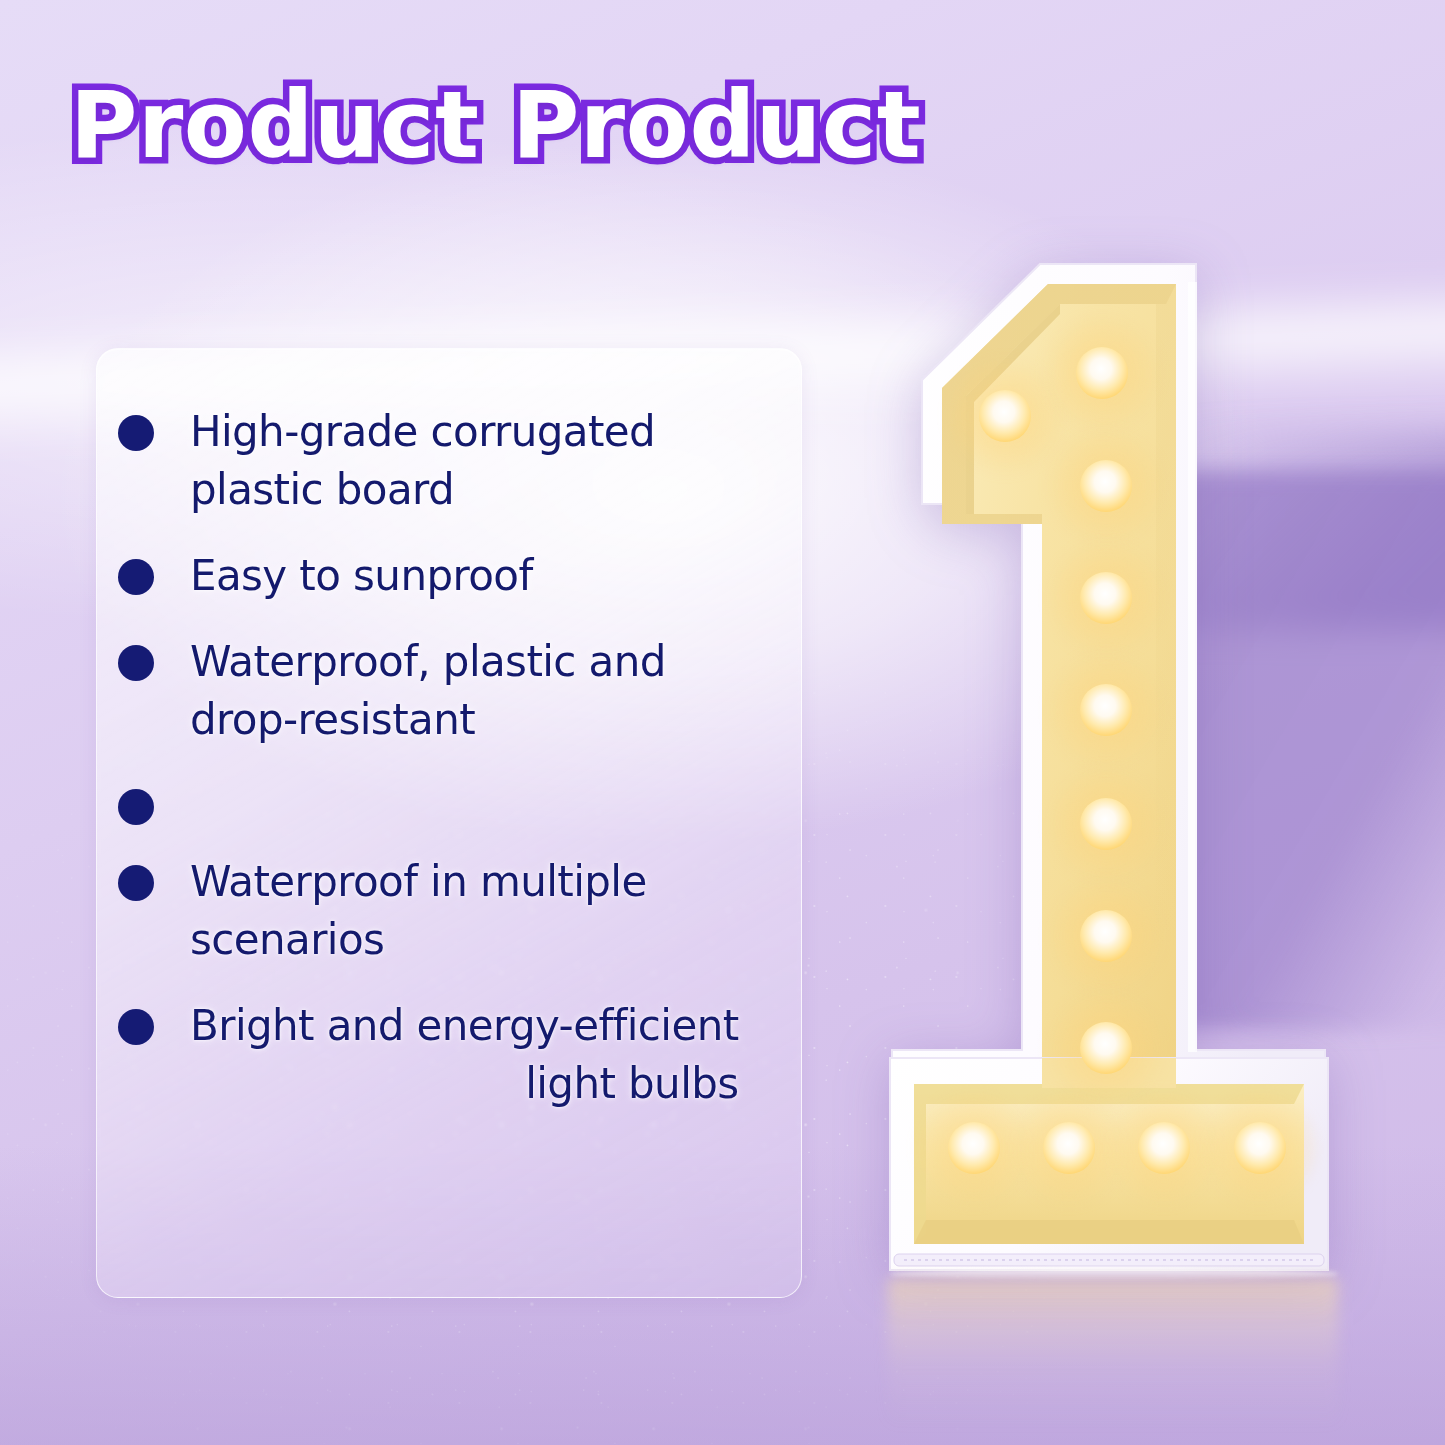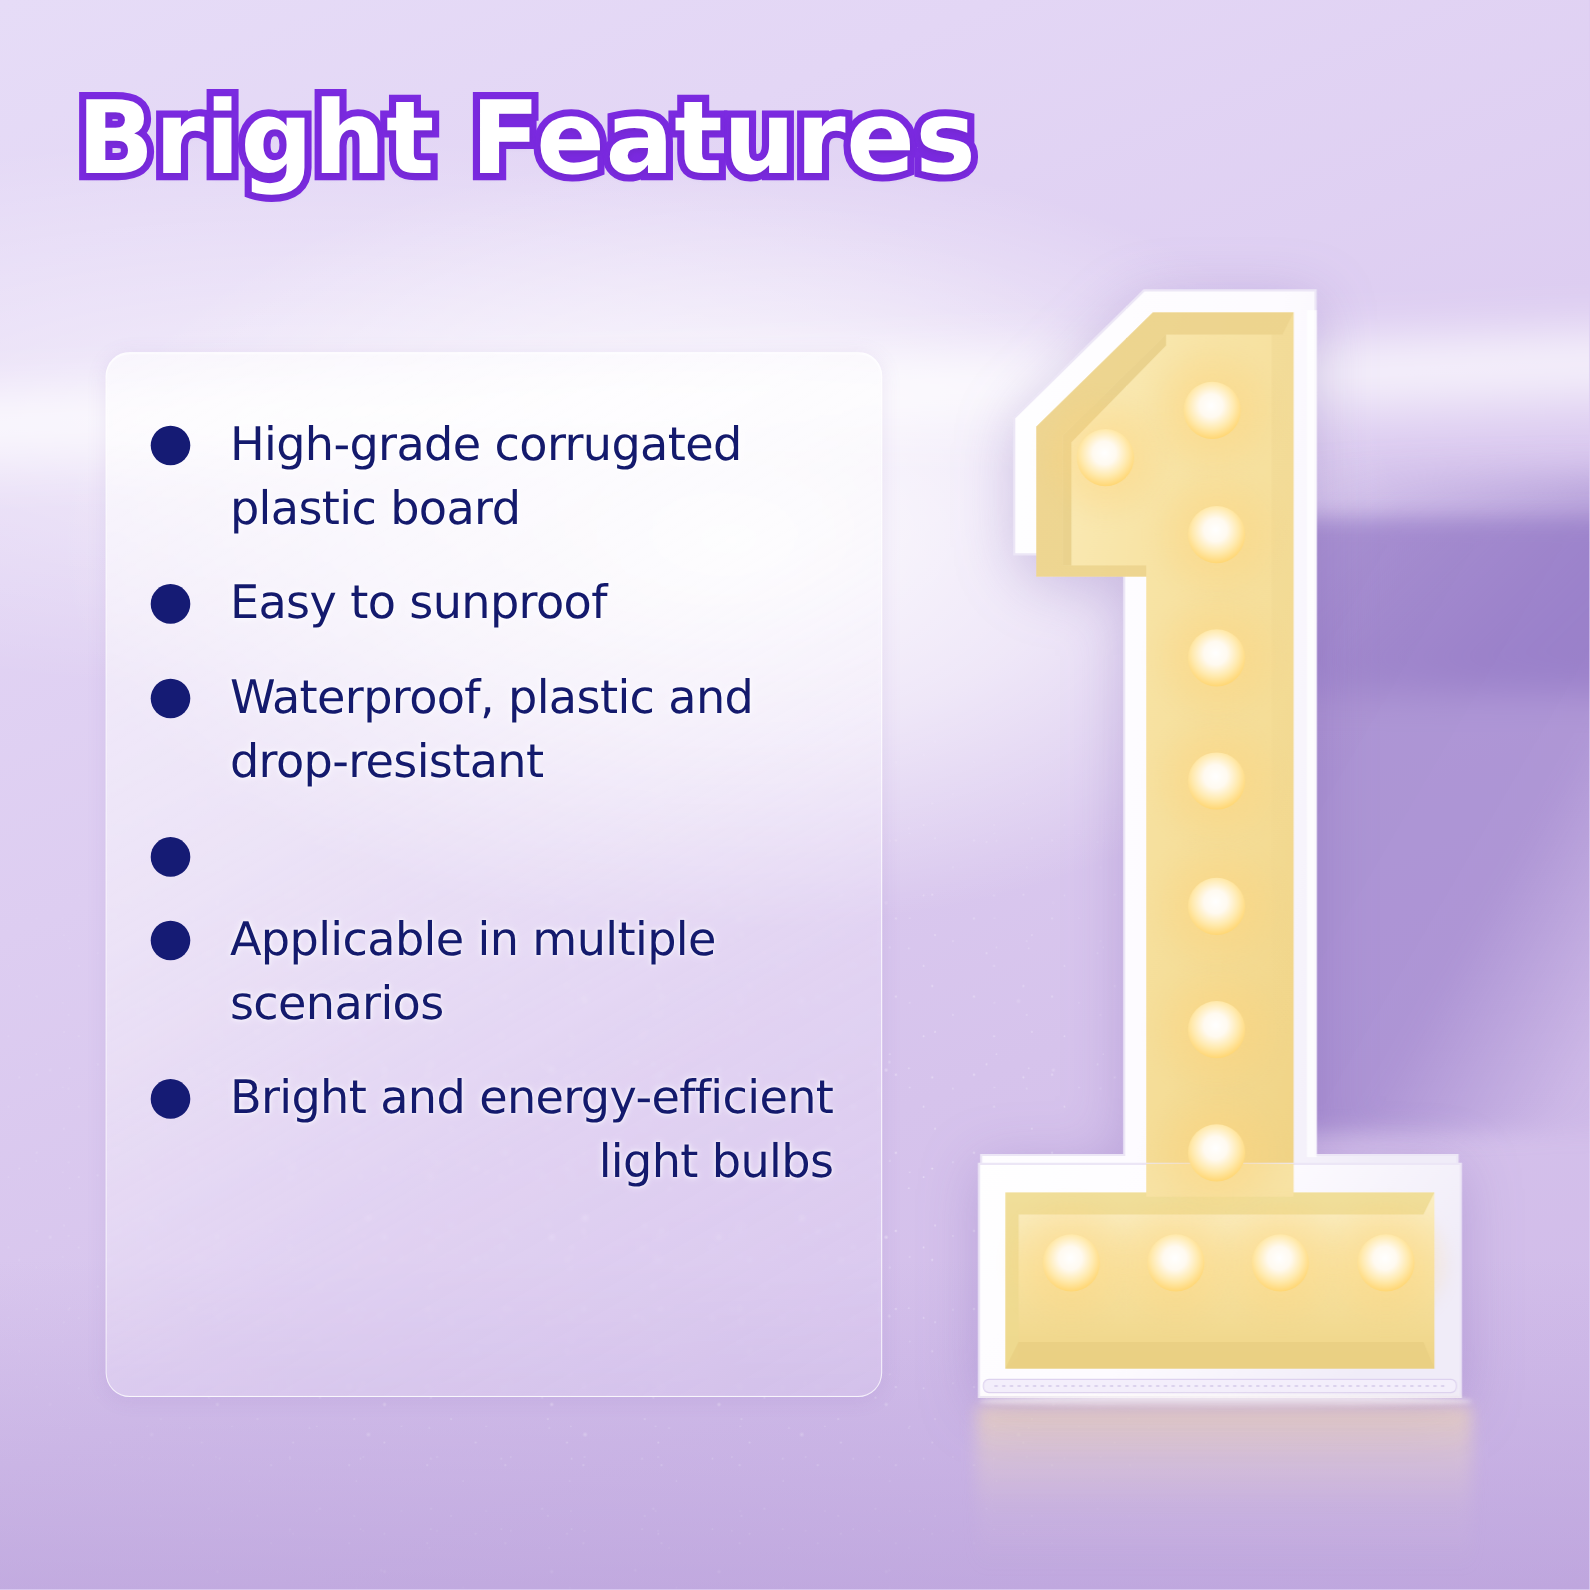--- a/index.html
+++ b/index.html
@@ -61,28 +61,28 @@
     margin:0;font-size:92px;line-height:104px;font-weight:700;letter-spacing:.5px;
     font-family:"DejaVu Sans","Liberation Sans",sans-serif;
     color:#ffffff;
     -webkit-text-stroke:13px #7b2ae0;
     paint-order:stroke fill;
     text-shadow:0 3px 6px rgba(90,40,160,.25);
   }
 
   
   #feature-card{
-    position:absolute;left:96px;top:320px;width:706px;height:950px;
+    position:absolute;left:96px;top:348px;width:706px;height:950px;
     border-radius:22px;
     background:linear-gradient(150deg, rgba(255,255,255,.62) 0%, rgba(255,255,255,.46) 38%, rgba(247,240,255,.30) 70%, rgba(236,226,250,.22) 100%);
     border:1px solid rgba(255,255,255,.72);
     box-shadow:0 2px 18px rgba(120,80,175,.10), inset 0 1px 0 rgba(255,255,255,.55);
     backdrop-filter:blur(2px);
     box-sizing:border-box;
-    padding:54px 34px 30px 38px;
+    padding:54px 34px 30px 19px;
   }
   #feature-list{list-style:none;margin:0;padding:0;}
   .feature-item{
     display:flex;align-items:flex-start;
     margin-bottom:28px;
   }
   .feature-item:last-child{margin-bottom:0;}
   .bullet-dot{
     flex:0 0 auto;width:36px;height:36px;border-radius:50%;
     background:#151b74;margin-top:12px;margin-right:36px;margin-left:2px;
@@ -146,21 +146,21 @@
 
   <div class="glitter g1"></div>
   <div class="glitter g2"></div>
   <div class="lightband"></div>
   <div class="floorglow"></div>
 
   <div id="cast-shadow2"></div>
   <div id="cast-shadow"></div>
 
   <div id="title-wrap">
-    <h1 id="title">Bright Features</h1>
+    <h1 id="title">Product Product</h1>
   </div>
 
   <div id="feature-card">
     <ul id="feature-list">
         <li class="feature-item">
           <span class="bullet-dot" style="background: rgb(21, 27, 116);"></span>
           <span class="feature-text" style="color: rgb(20, 26, 109);">High-grade corrugated
 plastic board</span>
         </li>
         <li class="feature-item">
@@ -170,21 +170,21 @@
         <li class="feature-item">
           <span class="bullet-dot" style="background: rgb(21, 27, 116);"></span>
           <span class="feature-text" style="color: rgb(20, 26, 109);">Waterproof, plastic and
 drop-resistant</span>
         </li>
         <li class="feature-item">
           <span class="bullet-dot" style="background: rgb(21, 27, 116);"></span>
         </li>
         <li class="feature-item">
           <span class="bullet-dot" style="background: rgb(21, 27, 116);"></span>
-          <span class="feature-text" style="color: rgb(20, 26, 109);">Applicable in multiple
+          <span class="feature-text" style="color: rgb(20, 26, 109);">Waterproof in multiple
 scenarios</span>
         </li>
         <li class="feature-item">
           <span class="bullet-dot" style="background: rgb(21, 27, 116);"></span>
           <span class="feature-text" style="color: rgb(20, 26, 109); text-align: right;">Bright and energy-efficient
 light bulbs</span>
         </li>
       </ul>
   </div>
 

